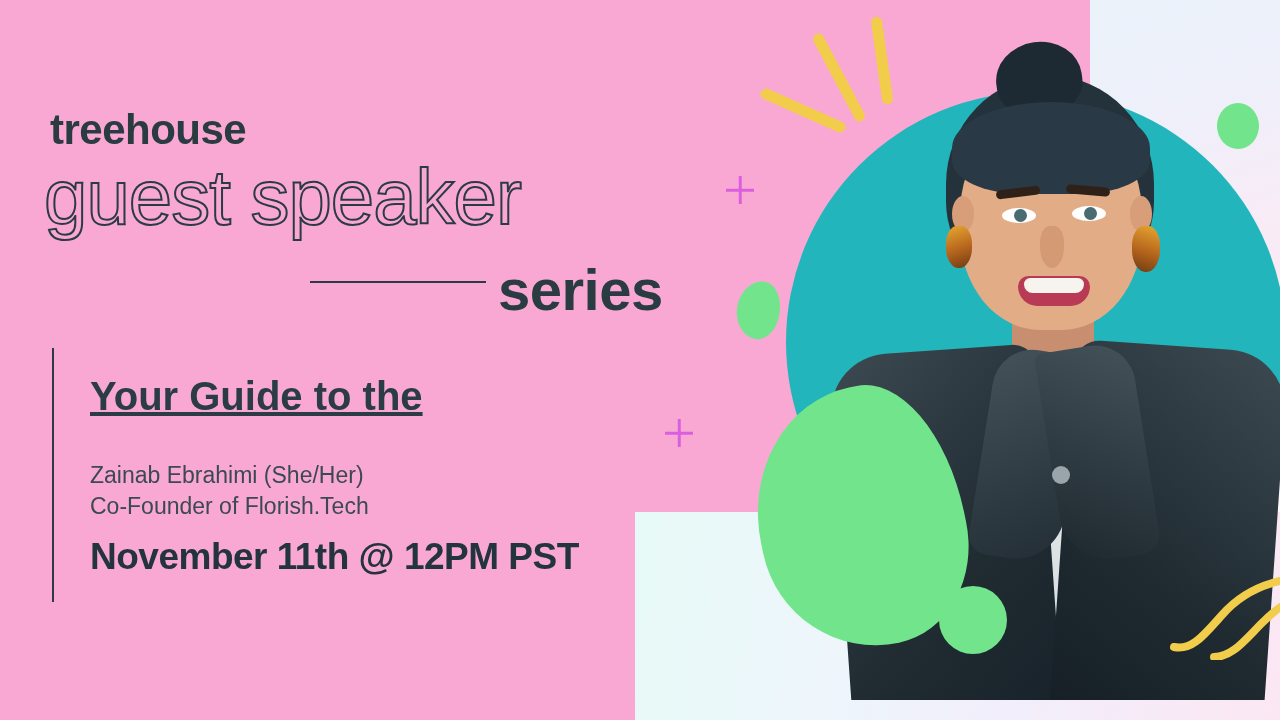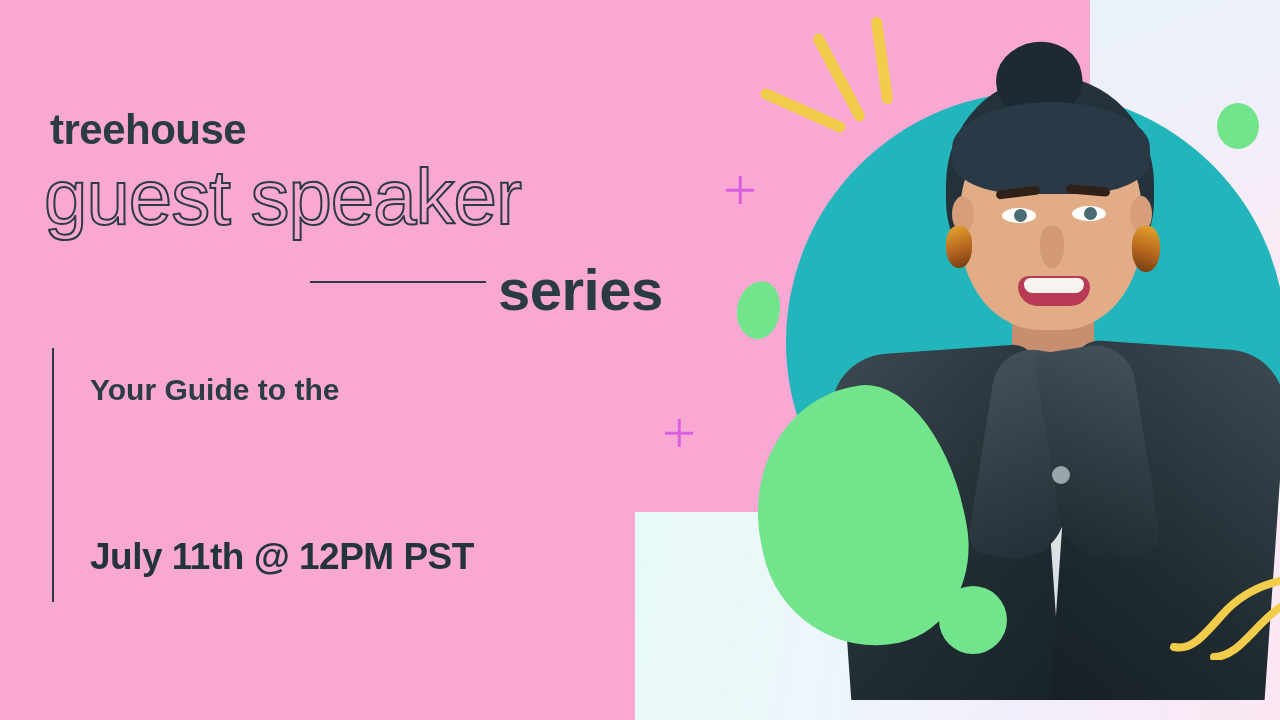--- a/index.html
+++ b/index.html
@@ -214,22 +214,22 @@
     position:absolute; left:498px; top:256px;
     font-size:58px; font-weight:700; letter-spacing:-0.5px;
     color:#2a3b42;
   }
   .vrule {
     position:absolute; left:52px; top:348px;
     width:2px; height:254px; background:#2a3b42;
   }
   .talk-title {
     position:absolute; left:90px; top:370px;
-    font-size:30px; font-weight:600; line-height:1.32;
-    color:#2b3c44; width:420px;
+    font-size:40px; font-weight:600; line-height:1.32;
+    color:#2b3c44; width:420px;text-decoration:underline;
   }
   .speaker-lines {
     position:absolute; left:90px; top:460px;
     font-size:23px; font-weight:400; line-height:1.36;
     color:#3c4a50;
   }
   .datetime {
     position:absolute; left:90px; top:536px;
     font-size:37px; font-weight:700; letter-spacing:-0.5px;
     color:#24343c;
@@ -300,16 +300,20 @@
   <div class="series-rule"></div>
 
   <div class="series-word">series</div>
 
   <div class="vrule"></div>
 
   <div class="talk-title">
     <div>Your Guide to the</div>
   </div>
 
-
-  <div class="datetime">July 11th @ 12PM PST</div>
+  <div class="speaker-lines">
+    <div>Zainab Ebrahimi (She/Her)</div>
+    <div>Co-Founder of Florish.Tech</div>
+  </div>
+
+  <div class="datetime">November 11th @ 12PM PST</div>
 
 </div>
 
 </body></html>

